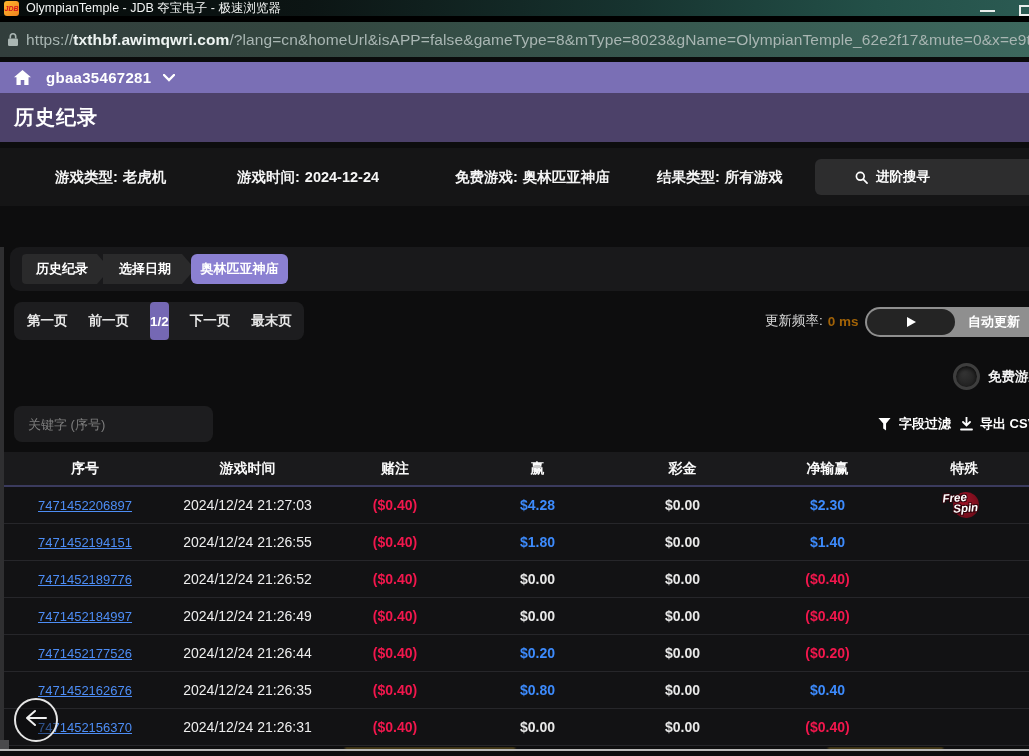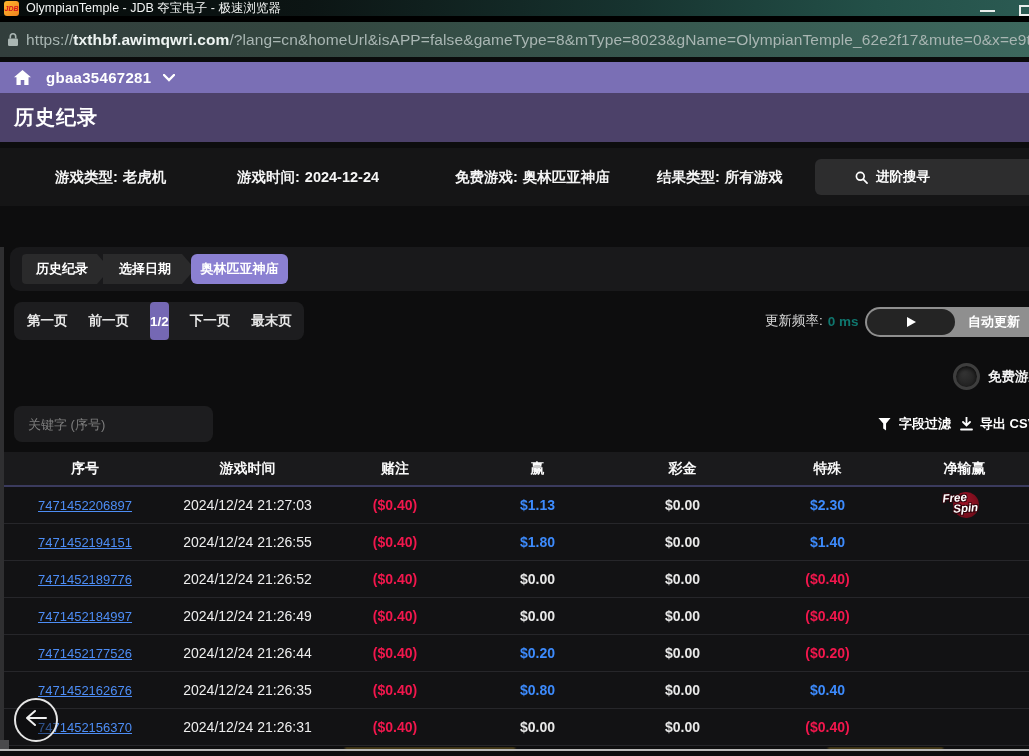--- a/index.html
+++ b/index.html
@@ -67,21 +67,21 @@
     display:flex; align-items:center; padding:0 13px; }
   .pg-btn { color:#e8e8e8; font-size:13.5px; font-weight:bold; white-space:nowrap; cursor:pointer;
     margin-right:21px; }
   .pg-active { width:41px; height:38px; background:#7568b4; border-radius:4px; color:#fff;
     display:flex; align-items:center; justify-content:center; font-size:13.5px; font-weight:bold;
     margin-right:21px; cursor:pointer; }
   .pg-btn:last-child { margin-right:0; }
 
   .refresh-lbl { left:765px; top:302px; height:38px; display:flex; align-items:center;
     font-size:13.5px; color:#d8d8d8; white-space:nowrap; }
-  .refresh-lbl b { color:#0f766e; font-weight:bold; margin-left:5px; }
+  .refresh-lbl b { color:#a16207; font-weight:bold; margin-left:5px; }
 
   .auto-toggle { left:865px; top:307px; width:175px; height:30px; background:#8f8f8f;
     border-radius:16px 0 0 16px; display:flex; align-items:center; cursor:pointer; }
   .toggle-knob { width:88px; height:26px; margin-left:2px; background:#242424;
     border-radius:13px; display:flex; align-items:center; justify-content:center; }
   .play-tri { width:0; height:0; border-left:9px solid #ffffff;
     border-top:5.5px solid transparent; border-bottom:5.5px solid transparent; }
   .auto-lbl { color:#ffffff; font-size:13px; font-weight:bold; margin-left:13px; white-space:nowrap; }
 
   
@@ -258,31 +258,31 @@
   <span>导出 CSV</span>
 </div>
 
 <div class="abs gtable">
   <div class="thead">
     <div>序号</div>
     <div>游戏时间</div>
     <div>赌注</div>
     <div>赢</div>
     <div>彩金</div>
+    <div>净输赢</div>
     <div>特殊</div>
-    <div>净输赢</div>
   </div>
   <div id="tbody">
       <div class="trow">
         <div class="cell-id">
           <a>7471452206897</a>
         </div>
         <div class="cell-time">2024/12/24 21:27:03</div>
         <div class="cell-money val-neg">($0.40)</div>
-        <div class="cell-money val-pos">$1.13</div>
+        <div class="cell-money val-pos">$4.28</div>
         <div class="cell-money val-zero">$0.00</div>
         <div class="cell-money val-pos">$2.30</div>
         <div>
           <div class="fs-badge">
             <div class="fs-circle"></div>
             <div class="fs-text"><span>Free</span><span class="l2">Spin</span></div>
           </div>
         </div>
       </div>
       <div class="trow">

